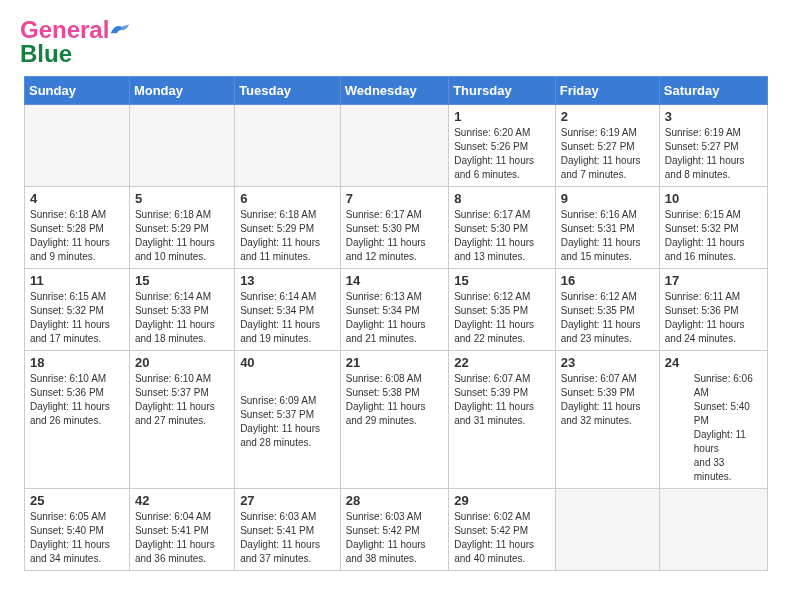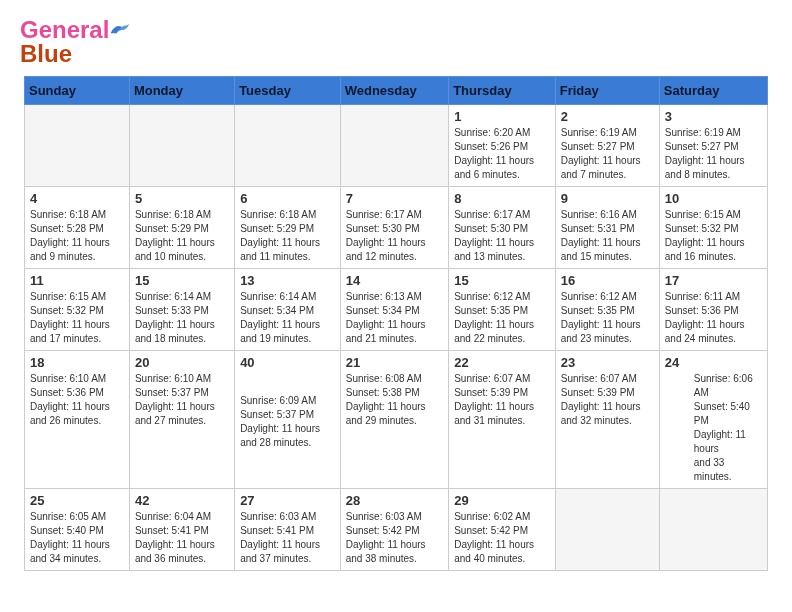--- a/index.html
+++ b/index.html
@@ -3,41 +3,41 @@
   <meta charset="utf-8">
   <style>
     * { box-sizing: border-box; margin: 0; padding: 0; }
     body { font-family: Arial, sans-serif; background: #fff; width: 792px; min-height: 612px; }
     .header { padding: 16px 20px 8px 20px; display: flex; align-items: flex-start; justify-content: space-between; }
     .logo { display: flex; flex-direction: column; align-items: flex-start; }
     .title-block { text-align: right; }
     .month-title { font-size: 38px; font-weight: bold; color: #333; line-height: 1.1; }
     .location { font-size: 16px; color: #555; }
     .calendar { width: 100%; border-collapse: collapse; margin: 0 12px; width: calc(100% - 24px); margin-left: 12px; }
-    .calendar th { background: #3a7bd5; color: #0f172a; font-size: 13px; font-weight: bold; padding: 6px 4px; text-align: left; border: 1px solid #5a8fd5; }
+    .calendar th { background: #3a7bd5; color: #ffffff; font-size: 13px; font-weight: bold; padding: 6px 4px; text-align: left; border: 1px solid #5a8fd5; }
     .calendar td { border: 1px solid #ccc; vertical-align: top; padding: 4px 5px; width: 113px; min-height: 80px; font-size: 10.5px; color: #333; background: #fff; }
     .calendar td.empty { background: #f5f5f5; }
     .day-num { font-size: 13px; font-weight: bold; color: #333; display: block; margin-bottom: 2px; }
     .day-info { font-size: 10px; color: #333; line-height: 1.4; }
     .calendar-wrap { padding: 0 12px 12px 12px; }
     .bird-svg { width: 22px; height: 18px; }
   </style>
 </head>
 <body>
 
 <div class="header">
   <div class="logo">
     <div style="display:flex;align-items:center;gap:0px;">
       <span style="font-size:24px;font-weight:bold;color:#ec4899;">General</span>
       <svg class="bird-svg" viewBox="0 0 28 20" fill="none" xmlns="http://www.w3.org/2000/svg">
         <path d="M2 14 Q8 2 16 6 Q20 8 26 2 Q22 10 16 10 Q12 10 10 14 Z" fill="#3a7bd5"></path>
         <path d="M14 8 Q18 4 24 4 Q20 10 16 10 Z" fill="#5a9de5"></path>
       </svg>
     </div>
-    <span style="font-size:24px;font-weight:bold;color:#c2410c;margin-top:-4px;">Blue</span>
+    <span style="font-size:24px;font-weight:bold;color:#15803d;margin-top:-4px;">Blue</span>
   </div>
   <div class="title-block">
     <div class="month-title"></div>
     <div class="location"></div>
   </div>
 </div>
 
 <div class="calendar-wrap">
   <table class="calendar" id="cal-table">
     <thead id="cal-head">

